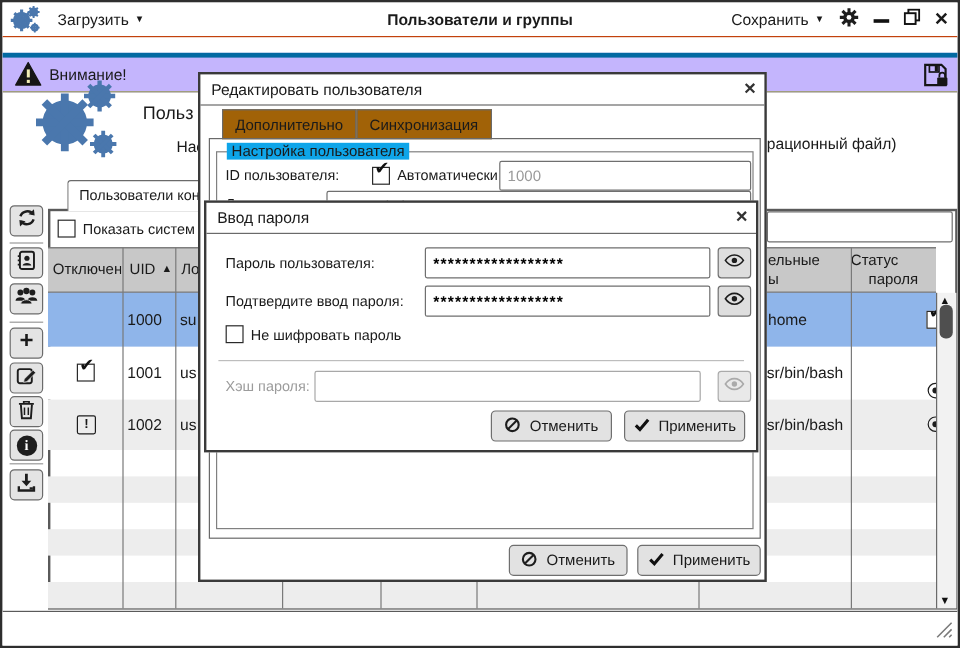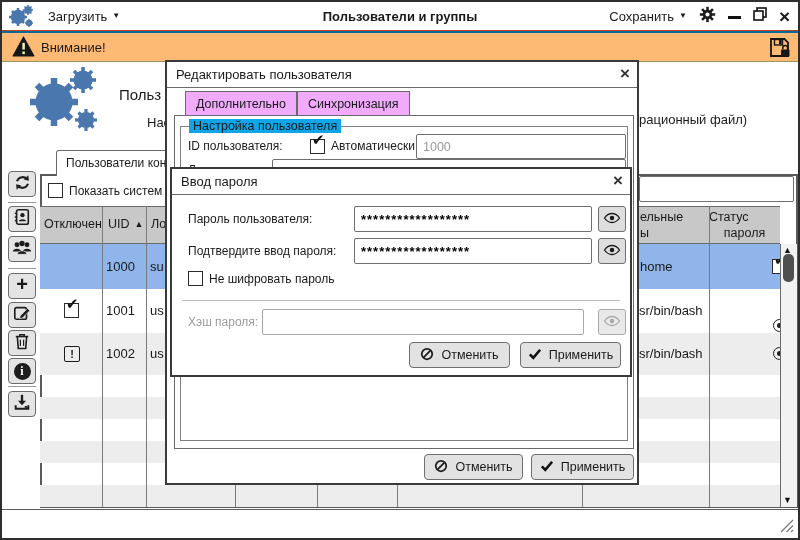--- a/index.html
+++ b/index.html
@@ -6,21 +6,21 @@
   #app{position:relative;width:800px;height:540px;box-sizing:border-box;border:2px solid #2e2e2e;
        font-family:"Liberation Sans",sans-serif;color:#1a1a1a;background:#fff;overflow:hidden;}
   .ab{position:absolute;}
   .flex{display:flex;align-items:center;}
   
   #titlebar{left:0;top:0;right:0;height:28px;border-bottom:1px solid #c2410c;background:#fff;}
   .menubtn{font-size:13px;gap:5px;cursor:default;}
   .caret{font-size:8px;line-height:1;}
   #win-title{left:0;right:0;top:0;height:28px;justify-content:center;font-size:13px;font-weight:bold;pointer-events:none;}
   
-  #warnbar{left:0;top:29px;right:0;height:28px;background:#fdba74;border-top:2px solid #0369a1;border-bottom:1px solid #97975f;}
+  #warnbar{left:0;top:42px;right:0;height:28px;background:#c4b5fd;border-top:4px solid #0369a1;border-bottom:1px solid #97975f;}
   
   .gearsvg{display:block;}
   
   .sbtn{left:6px;width:28px;height:26px;background:#e4e4e4;border:1px solid #6b6b6b;border-radius:4px;
         display:flex;align-items:center;justify-content:center;box-sizing:border-box;}
   .sep{left:6px;width:28px;height:0;border-top:1px solid #9a9a9a;}
   
   #container{left:38px;top:172px;width:758px;height:334px;border:2px solid #5a5a5a;box-sizing:border-box;background:#fff;}
   #thead{left:38px;top:204px;width:740px;height:38px;background:#c8c8c8;border-top:1px solid #6a6a6a;border-bottom:1px solid #6a6a6a;box-sizing:border-box;}
   .hcell{font-size:12.5px;color:#1a1a1a;white-space:nowrap;overflow:hidden;}
@@ -33,21 +33,21 @@
   .cb .tick{position:absolute;left:1px;top:-9px;font-size:15px;color:#111;}
   .ring{width:11px;height:11px;border:1.6px solid #1d1d1d;border-radius:50%;position:relative;}
   .ring i{position:absolute;left:3px;top:3px;width:5px;height:5px;border-radius:50%;background:#1d1d1d;}
   .excl{width:14px;height:14px;border:1.8px solid #1d1d1d;border-radius:2px;font-size:11px;font-weight:bold;
         display:flex;align-items:center;justify-content:center;}
   
   .dialog{background:#fff;border:2px solid #3a3a3a;box-sizing:border-box;}
   .dlg-title{left:0;right:0;top:0;height:25px;border-bottom:1px solid #6a6a6a;font-size:13px;padding-left:9px;}
   .dlg-x{top:3px;right:7px;font-size:17px;font-weight:bold;color:#333;line-height:1;cursor:default;}
   .tab{height:25px;border:1px solid #6a6a6a;box-sizing:border-box;font-size:12.5px;display:flex;align-items:center;
-       padding:0 10px;background:#f0abfc;}
+       padding:0 10px;background:#a16207;}
   .tab.active{background:#fff;border-bottom:1px solid #fff;}
   .frame{border:1px solid #6a6a6a;box-sizing:border-box;}
   .fieldset{border:1px solid #808080;box-sizing:border-box;}
   .legend{background:#0ea5e9;padding:0 4px;font-size:12.5px;}
   .lbl{font-size:12px;white-space:nowrap;}
   .ti{border:1px solid #6f6f6f;background:#fff;box-sizing:border-box;font-family:"Liberation Sans",sans-serif;
       font-size:12.5px;padding:0 6px;border-radius:2px;}
   .stars{font-weight:bold;font-size:13px;letter-spacing:1px;}
   .btn{background:#e2e2e2;border:1px solid #6f6f6f;border-radius:4px;box-sizing:border-box;
        display:flex;align-items:center;justify-content:center;gap:7px;font-size:12.5px;}

